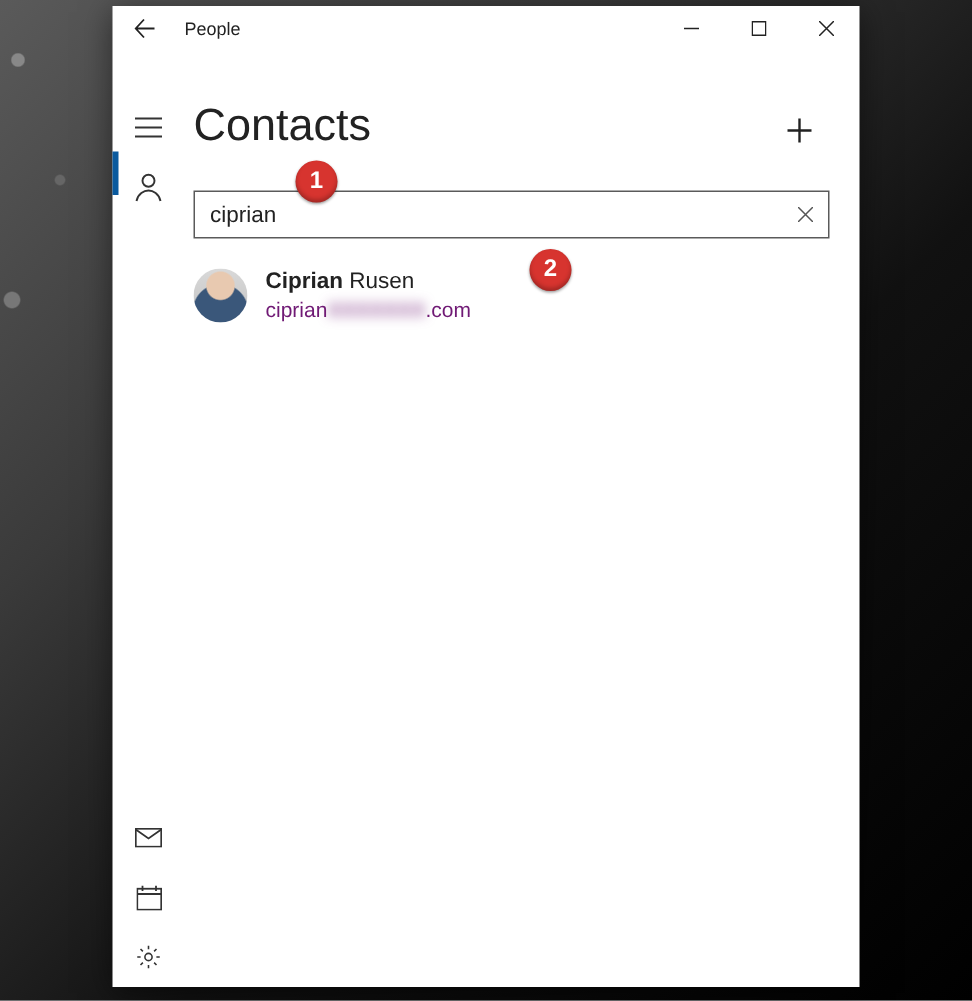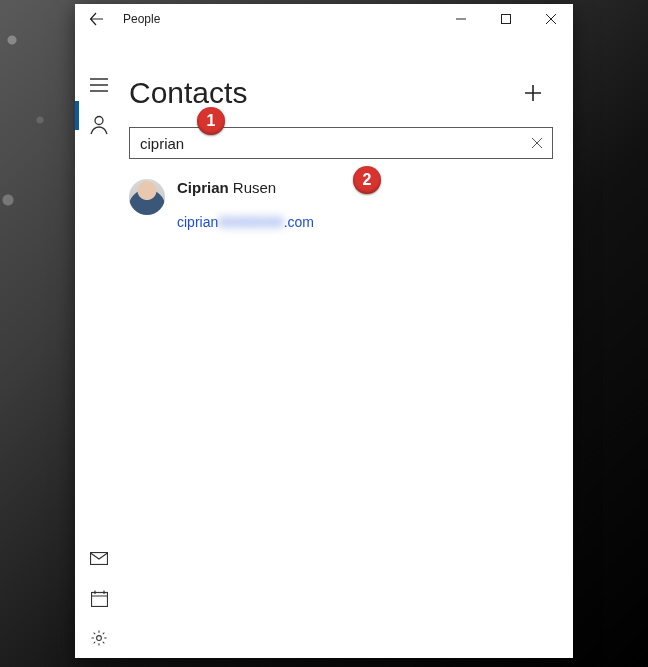--- a/index.html
+++ b/index.html
@@ -56,21 +56,21 @@
     position:absolute;
     left:0; top:97px; width:4px; height:29px; background:#0a5a9e;
   }
 
   .main {
     flex:1; display:flex; flex-direction:column;
     padding: 6px 20px 0 6px;
     min-height:0;
   }
   .header-row {
-    display:flex; align-items:center; height:52px;
+    display:flex; height:52px;
   }
   .header-row h1 {
     font-weight:300; font-size:30px; color:#222; flex:1; letter-spacing:0px;
   }
   .addbtn { width:40px; height:40px; display:flex; align-items:center; justify-content:center; }
 
   .searchwrap {
     margin-top:8px; position:relative;
     border:1px solid #5a5a5a;
     height:32px; display:flex; align-items:center;
@@ -92,21 +92,21 @@
     width:36px; height:36px; border-radius:50%;
     background:
       radial-gradient(circle at 50% 32%, #e8c9b0 0 9px, transparent 10px),
       radial-gradient(circle at 50% 80%, #3a577a 0 18px, transparent 19px),
       linear-gradient(#d9d9d9,#c2c2c2);
     flex-shrink:0;
   }
   .result .text { line-height:1.25; }
   .result .name { font-size:15px; color:#222; }
   .result .name .hl { font-weight:700; }
-  .result .email { font-size:14px; color:#1d4ed8; position:relative;margin-top:16px; }
+  .result .email { font-size:14px; color:#701a75; position:relative; }
   .result .email .blur {
     display:inline-block;
     filter: blur(4px);
     user-select:none;
   }
 
   .callout {
     position:absolute; width:28px; height:28px; border-radius:50%;
     background:#d7342f; color:#fff; font-size:16px; font-weight:600;
     display:flex; align-items:center; justify-content:center;

